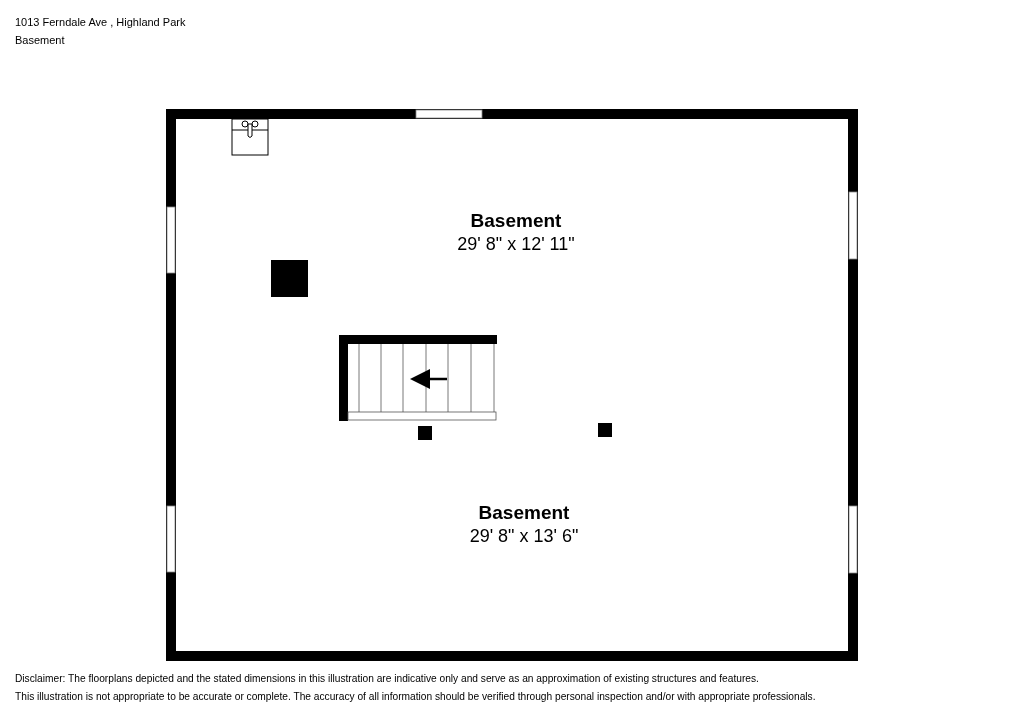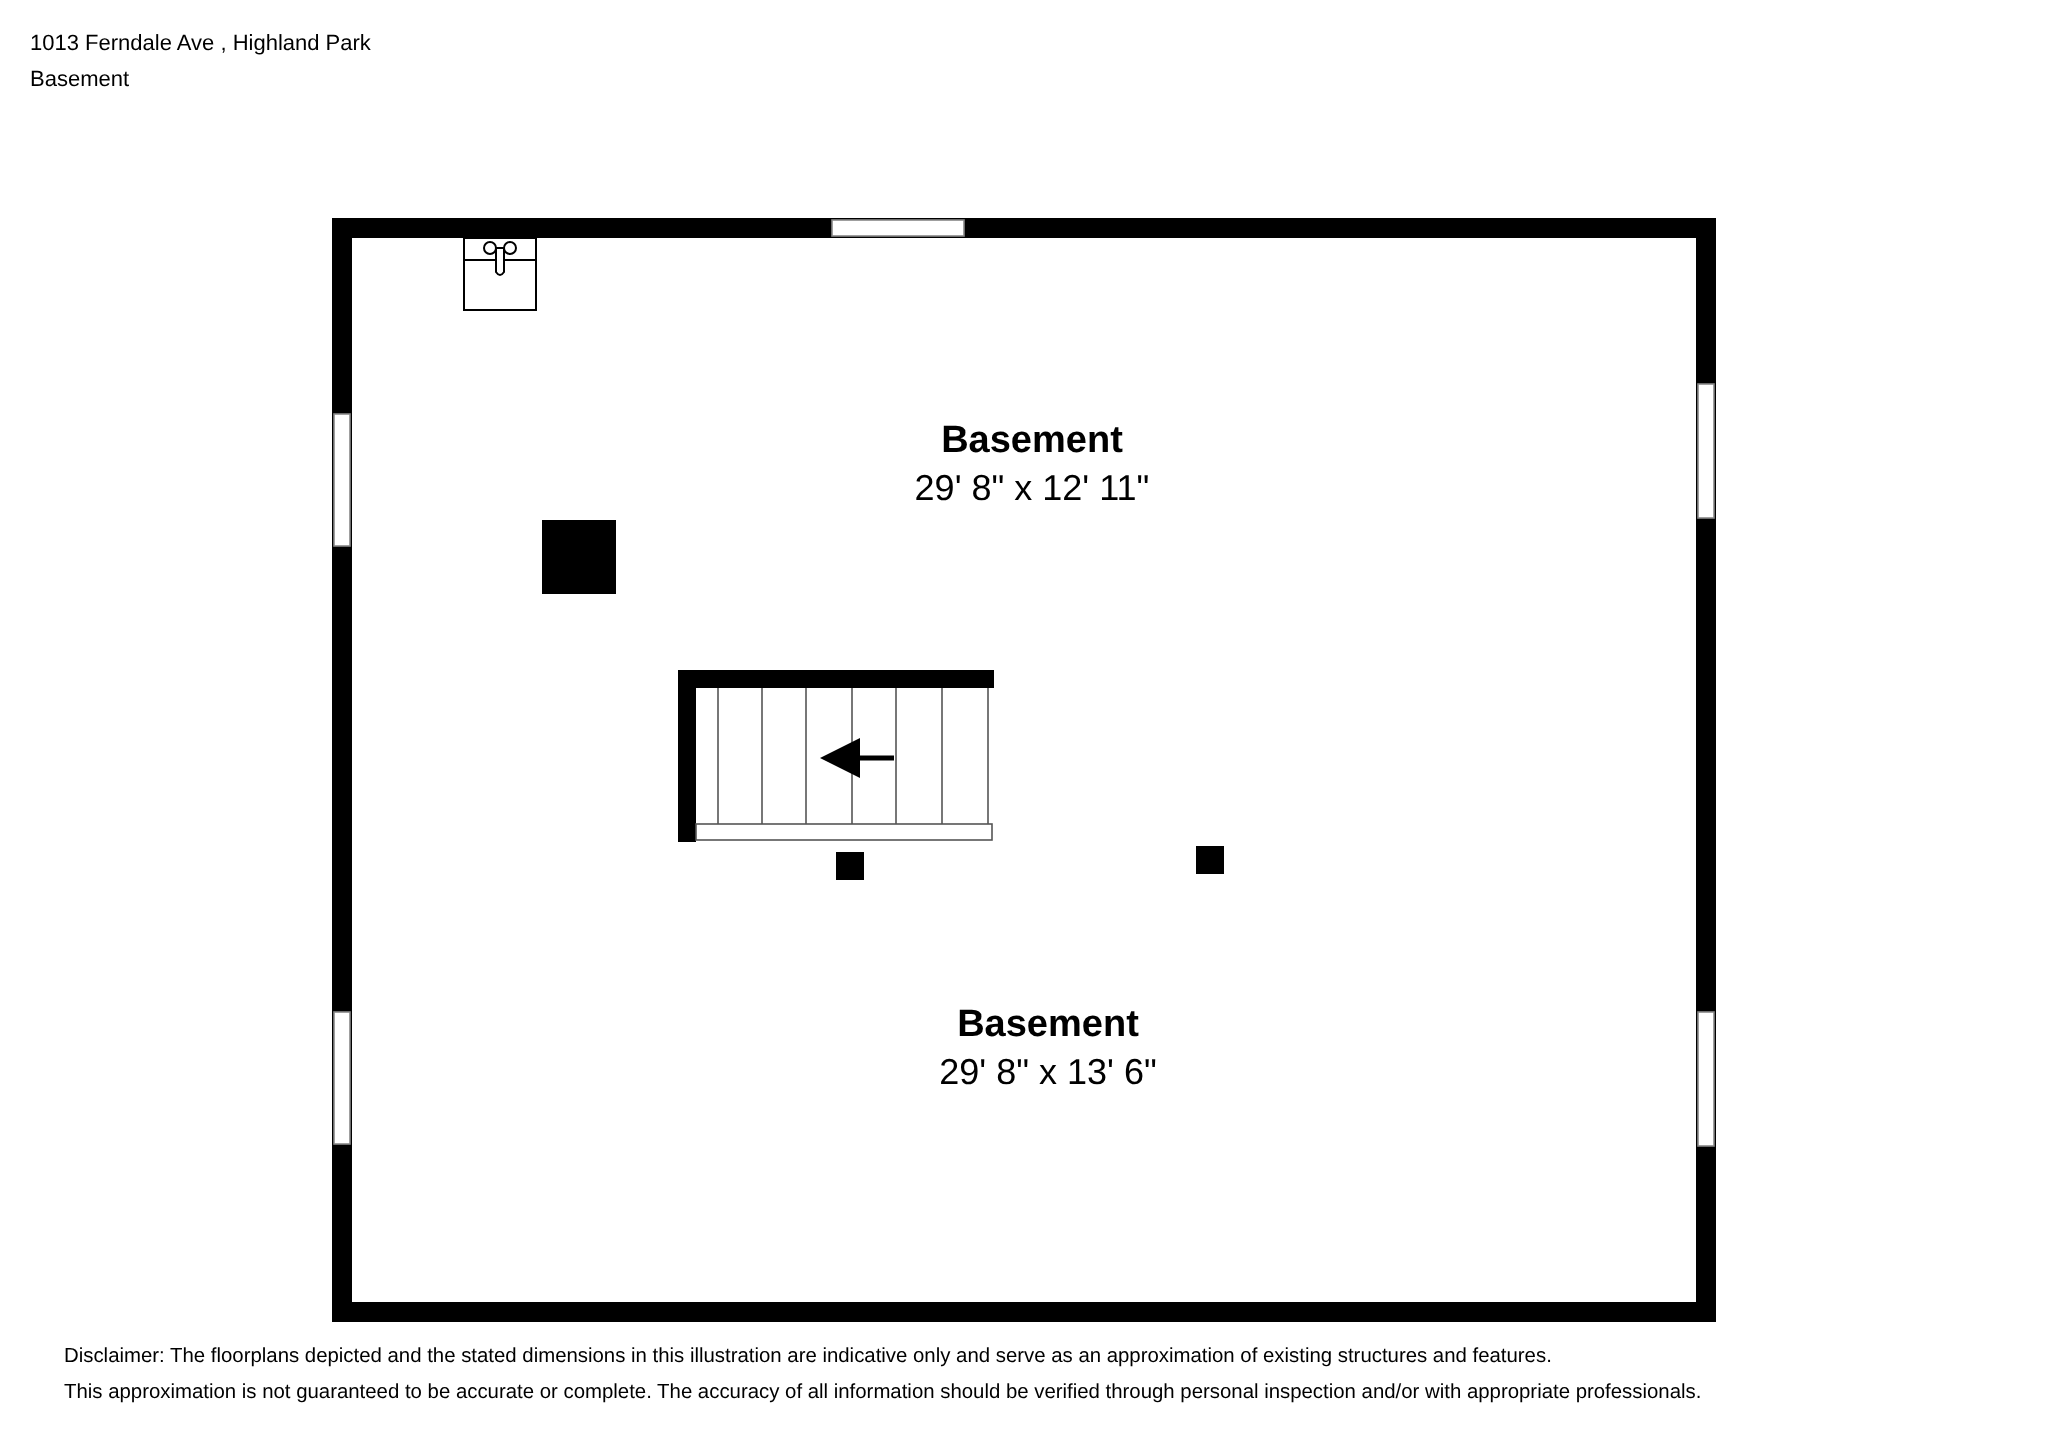--- a/index.html
+++ b/index.html
@@ -1,18 +1,18 @@
 <!DOCTYPE html>
 <html><head>
 <meta charset="utf-8">
 <style>
   html, body { margin: 0; padding: 0; background: #ffffff; }
   body { width: 1024px; height: 724px; position: relative; overflow: hidden; font-family: "Liberation Sans", sans-serif; color: #000; }
   .hdr { position: absolute; left: 15px; font-size: 11px; line-height: 13px; white-space: nowrap; }
-  .disc { position: absolute; left: 32px; font-size: 10.2px; line-height: 12px; white-space: nowrap; }
+  .disc { position: absolute; left: 15px; font-size: 10.2px; line-height: 12px; white-space: nowrap; }
   svg { position: absolute; left: 0; top: 0; }
   .room-name { position: absolute; font-weight: bold; font-size: 19px; text-align: center; width: 300px; }
   .room-dim { position: absolute; font-size: 18px; text-align: center; width: 300px; }
 </style>
 </head>
 <body>
 
 <div class="hdr" style="top:16px;">1013 Ferndale Ave , Highland Park</div>
 <div class="hdr" style="top:34px;">Basement</div>
 
@@ -65,13 +65,13 @@
   <rect x="418" y="426" width="14" height="14" fill="#000"></rect>
   <rect x="598" y="423" width="14" height="14" fill="#000"></rect>
 </svg>
 
 <div class="room-name" style="left:366px; top:210px;">Basement</div>
 <div class="room-dim" style="left:366px; top:234px;">29' 8" x 12' 11"</div>
 <div class="room-name" style="left:374px; top:502px;">Basement</div>
 <div class="room-dim" style="left:374px; top:526px;">29' 8" x 13' 6"</div>
 
 <div class="disc" style="top:673px;">Disclaimer: The floorplans depicted and the stated dimensions in this illustration are indicative only and serve as an approximation of existing structures and features.</div>
-<div class="disc" style="top:691px;">This approximation is not guaranteed to be accurate or complete. The accuracy of all information should be verified through personal inspection and/or with appropriate professionals.</div>
+<div class="disc" style="top:691px;">This illustration is not appropriate to be accurate or complete. The accuracy of all information should be verified through personal inspection and/or with appropriate professionals.</div>
 
 </body></html>

